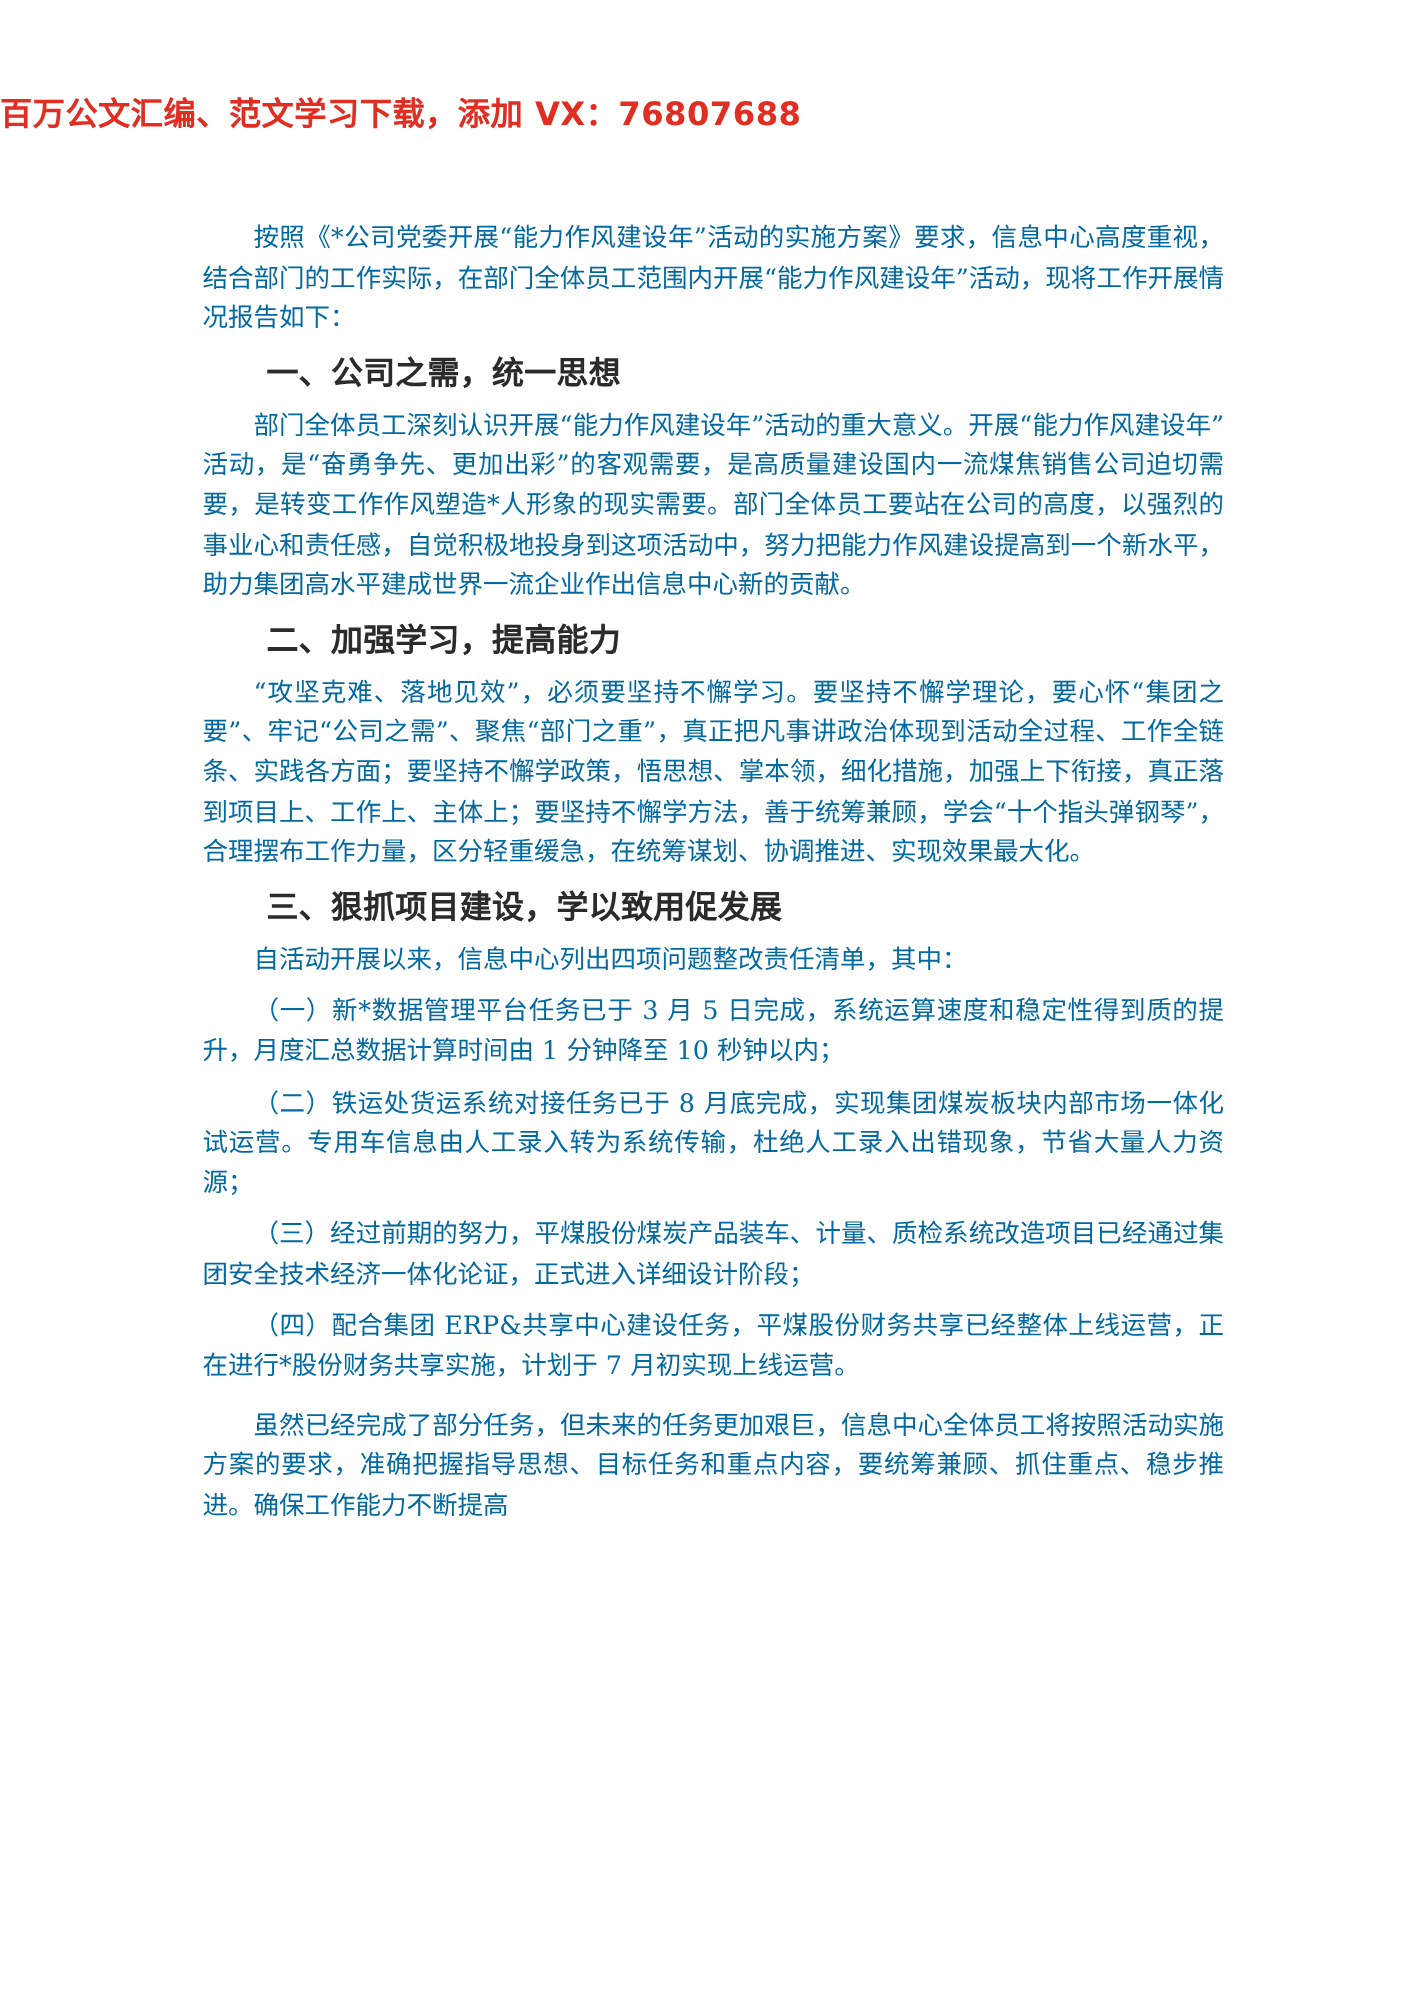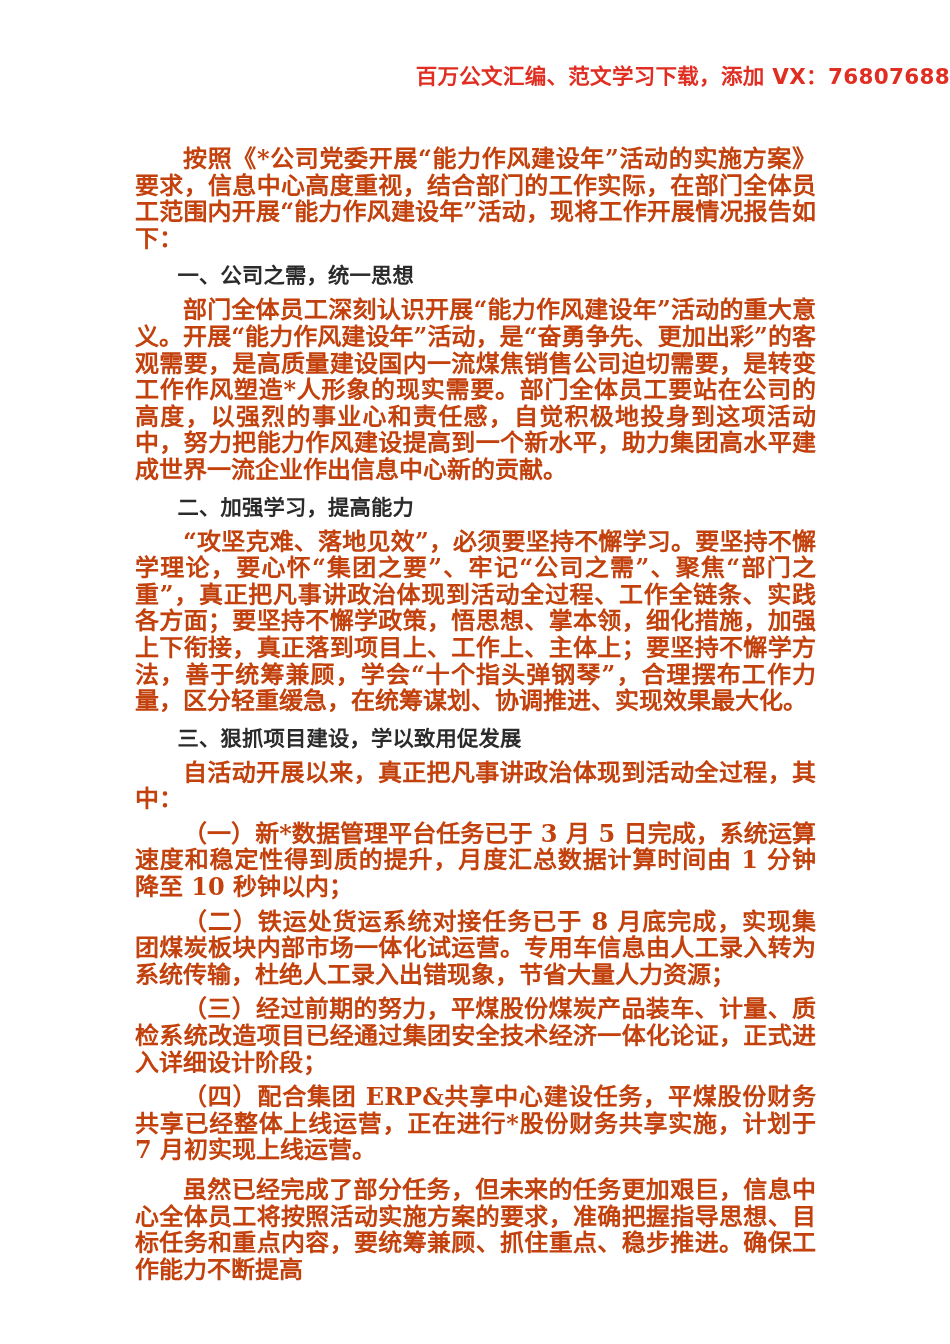--- a/index.html
+++ b/index.html
@@ -24,48 +24,48 @@
     position: relative;
     box-sizing: border-box;
   }
 
   
   .promo-header {
     position: absolute;
     top: 62px;
     left: 0;
     width: 950px;
-    text-align: right;
+    text-align: left;
     color: #e02f22;
     font-family: "DejaVu Sans", "Liberation Sans", sans-serif;
     font-size: 21.5px;
     font-weight: 700;
     letter-spacing: 0.3px;
     line-height: 30px;
     white-space: nowrap;
   }
 
   
   .content {
     position: absolute;
     top: 146px;
     left: 135px;
     width: 681px;
   }
 
   .para {
     margin: 0;
-    font-size: 24px;
+    font-size: 17px;
     line-height: 26.6px;
-    color: #c2410c;
+    color: #0369a1;
     text-align: justify;
     text-justify: inter-ideograph;
     text-indent: 2em;
     font-family: "DejaVu Serif", "Liberation Serif", serif;
-    font-weight: 700;
+    font-weight: 400;
     word-break: break-all;
   }
 
   
   .para.tight {
     margin-top: 0;
   }
 
   
   .gap-sm { height: 8px; }
@@ -110,21 +110,21 @@
 
     <div class="heading-block">
       <p class="heading">二、加强学习，提高能力</p>
     </div>
     <p class="para tight">“攻坚克难、落地见效”，必须要坚持不懈学习。要坚持不懈学理论，要心怀“集团之要”、牢记“公司之需”、聚焦“部门之重”，真正把凡事讲政治体现到活动全过程、工作全链条、实践各方面；要坚持不懈学政策，悟思想、掌本领，细化措施，加强上下衔接，真正落到项目上、工作上、主体上；要坚持不懈学方法，善于统筹兼顾，学会“十个指头弹钢琴”，合理摆布工作力量，区分轻重缓急，在统筹谋划、协调推进、实现效果最大化。</p>
 
     <div class="heading-block">
       <p class="heading">三、狠抓项目建设，学以致用促发展</p>
     </div>
 
-    <p class="para tight">自活动开展以来，真正把凡事讲政治体现到活动全过程，其中：</p>
+    <p class="para tight">自活动开展以来，信息中心列出四项问题整改责任清单，其中：</p>
     <div class="gap-sm"></div>
 
     <p class="para">（一）新*数据管理平台任务已于 3 月 5 日完成，系统运算速度和稳定性得到质的提升，月度汇总数据计算时间由 1 分钟降至 10 秒钟以内；</p>
     <div class="gap-sm"></div>
 
     <p class="para">（二）铁运处货运系统对接任务已于 8 月底完成，实现集团煤炭板块内部市场一体化试运营。专用车信息由人工录入转为系统传输，杜绝人工录入出错现象，节省大量人力资源；</p>
     <div class="gap-sm"></div>
 
     <p class="para">（三）经过前期的努力，平煤股份煤炭产品装车、计量、质检系统改造项目已经通过集团安全技术经济一体化论证，正式进入详细设计阶段；</p>
     <div class="gap-sm"></div>

